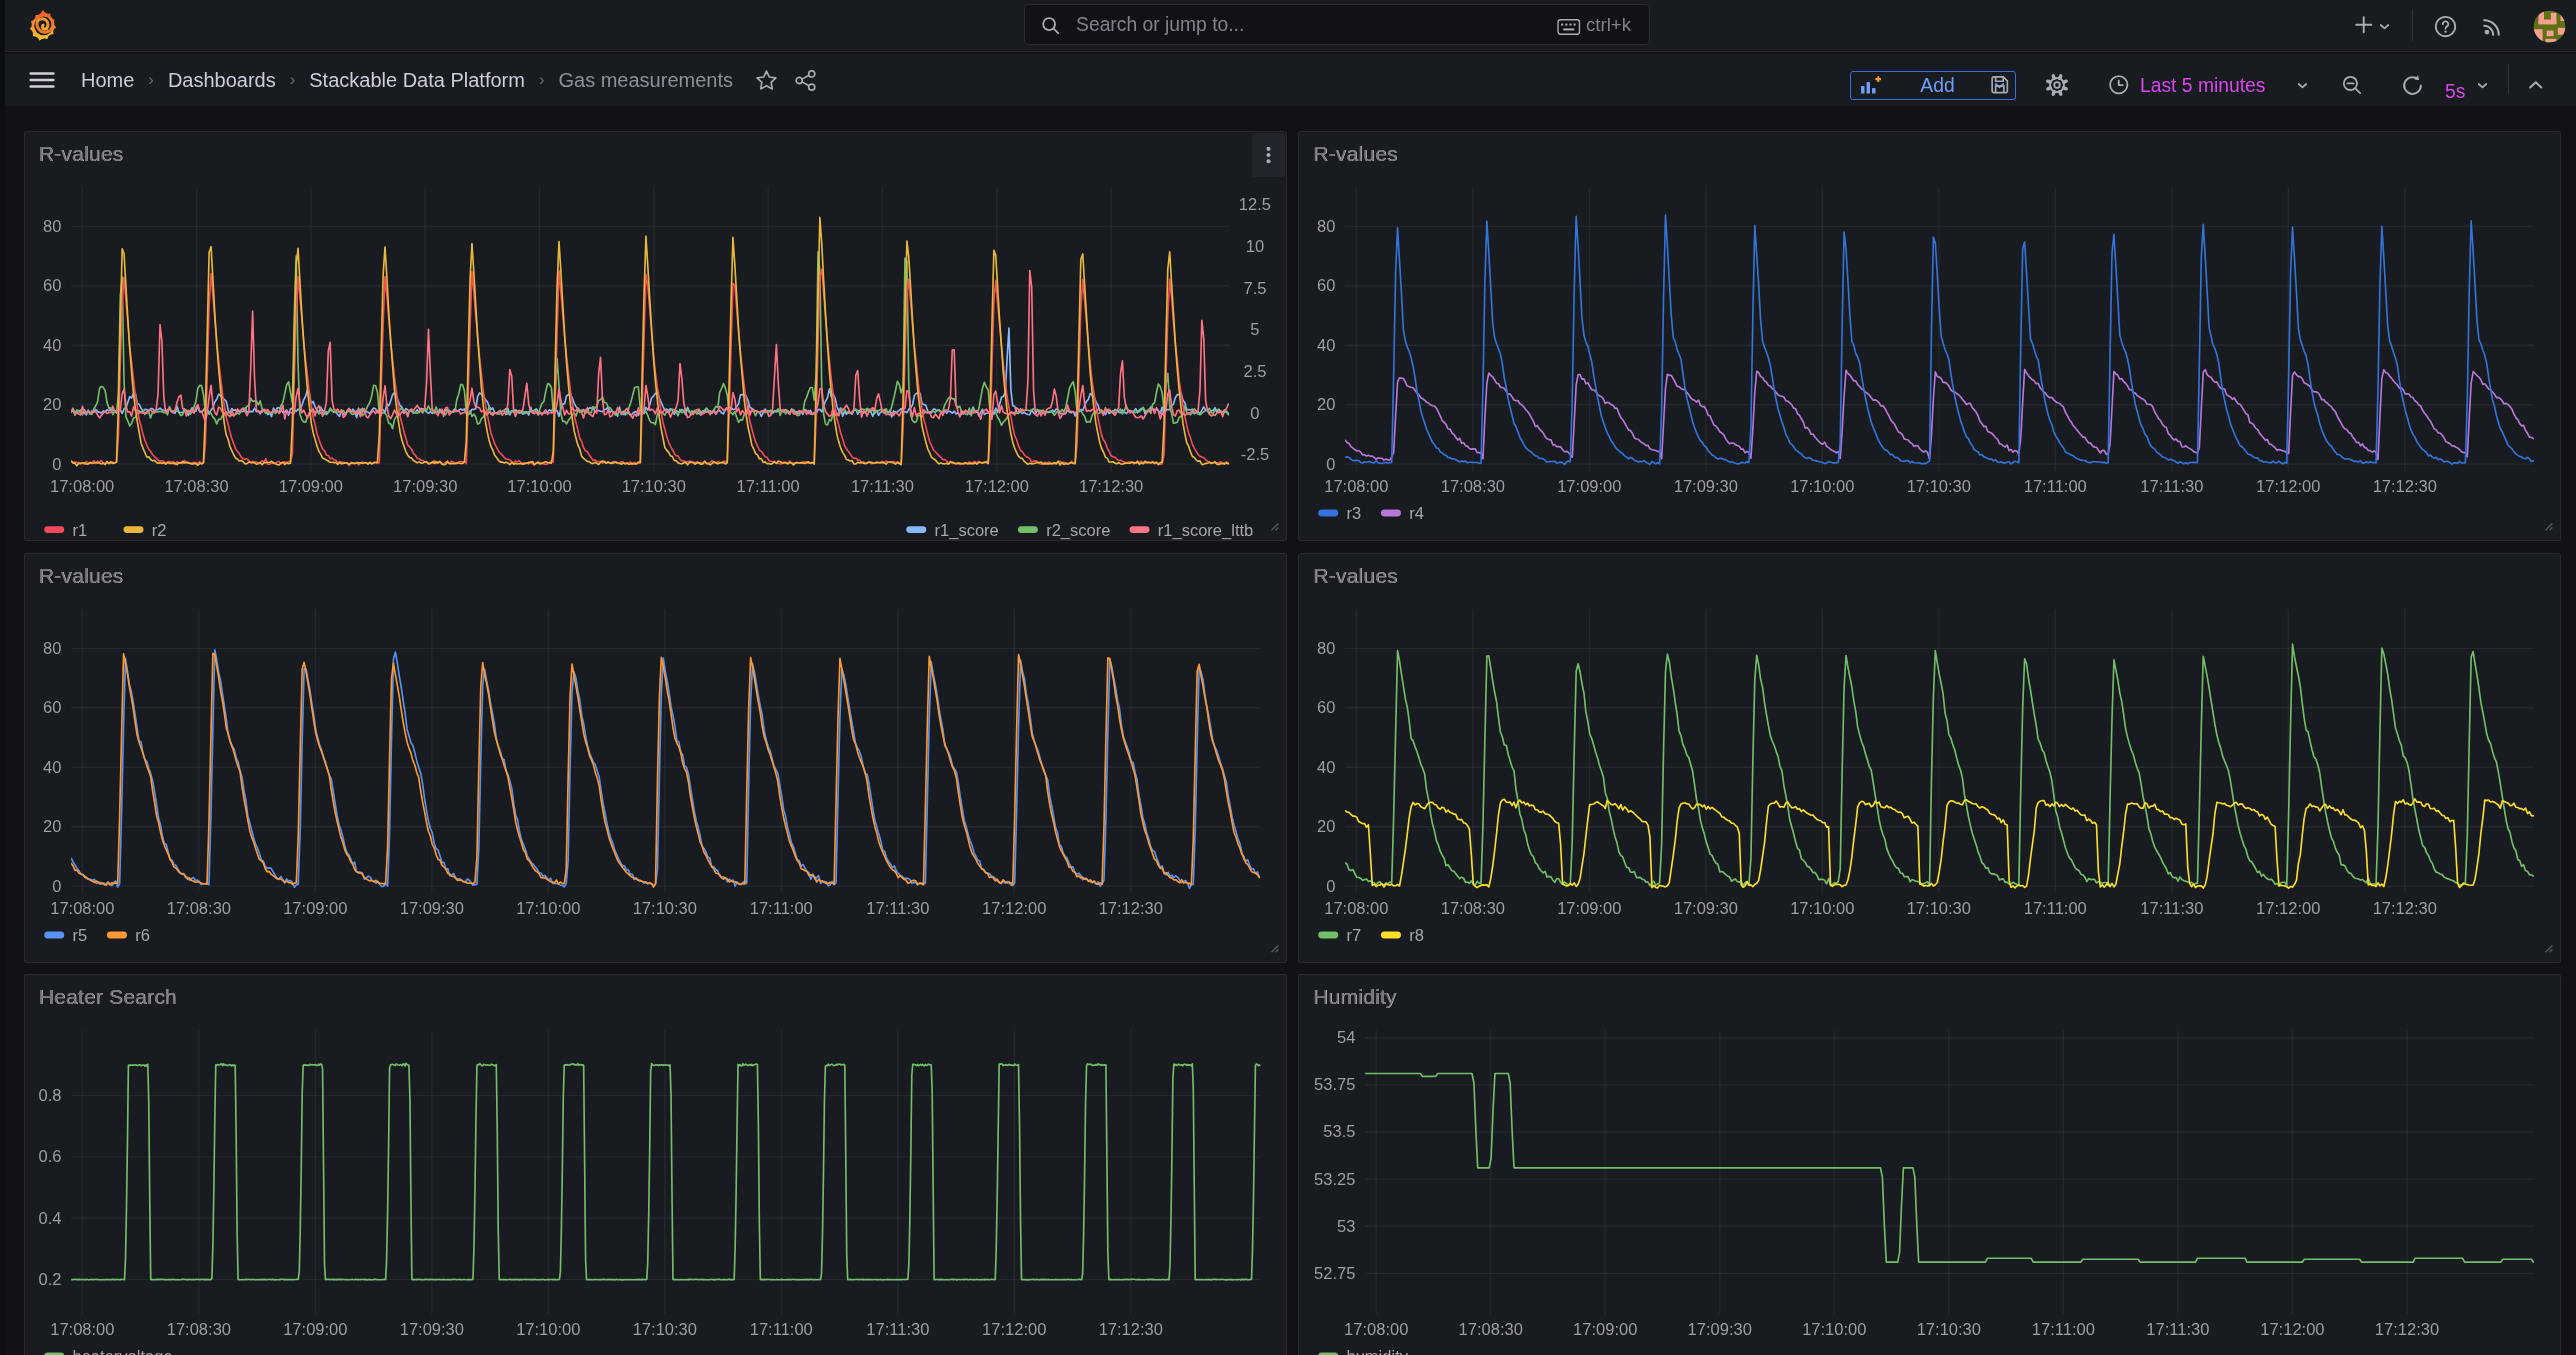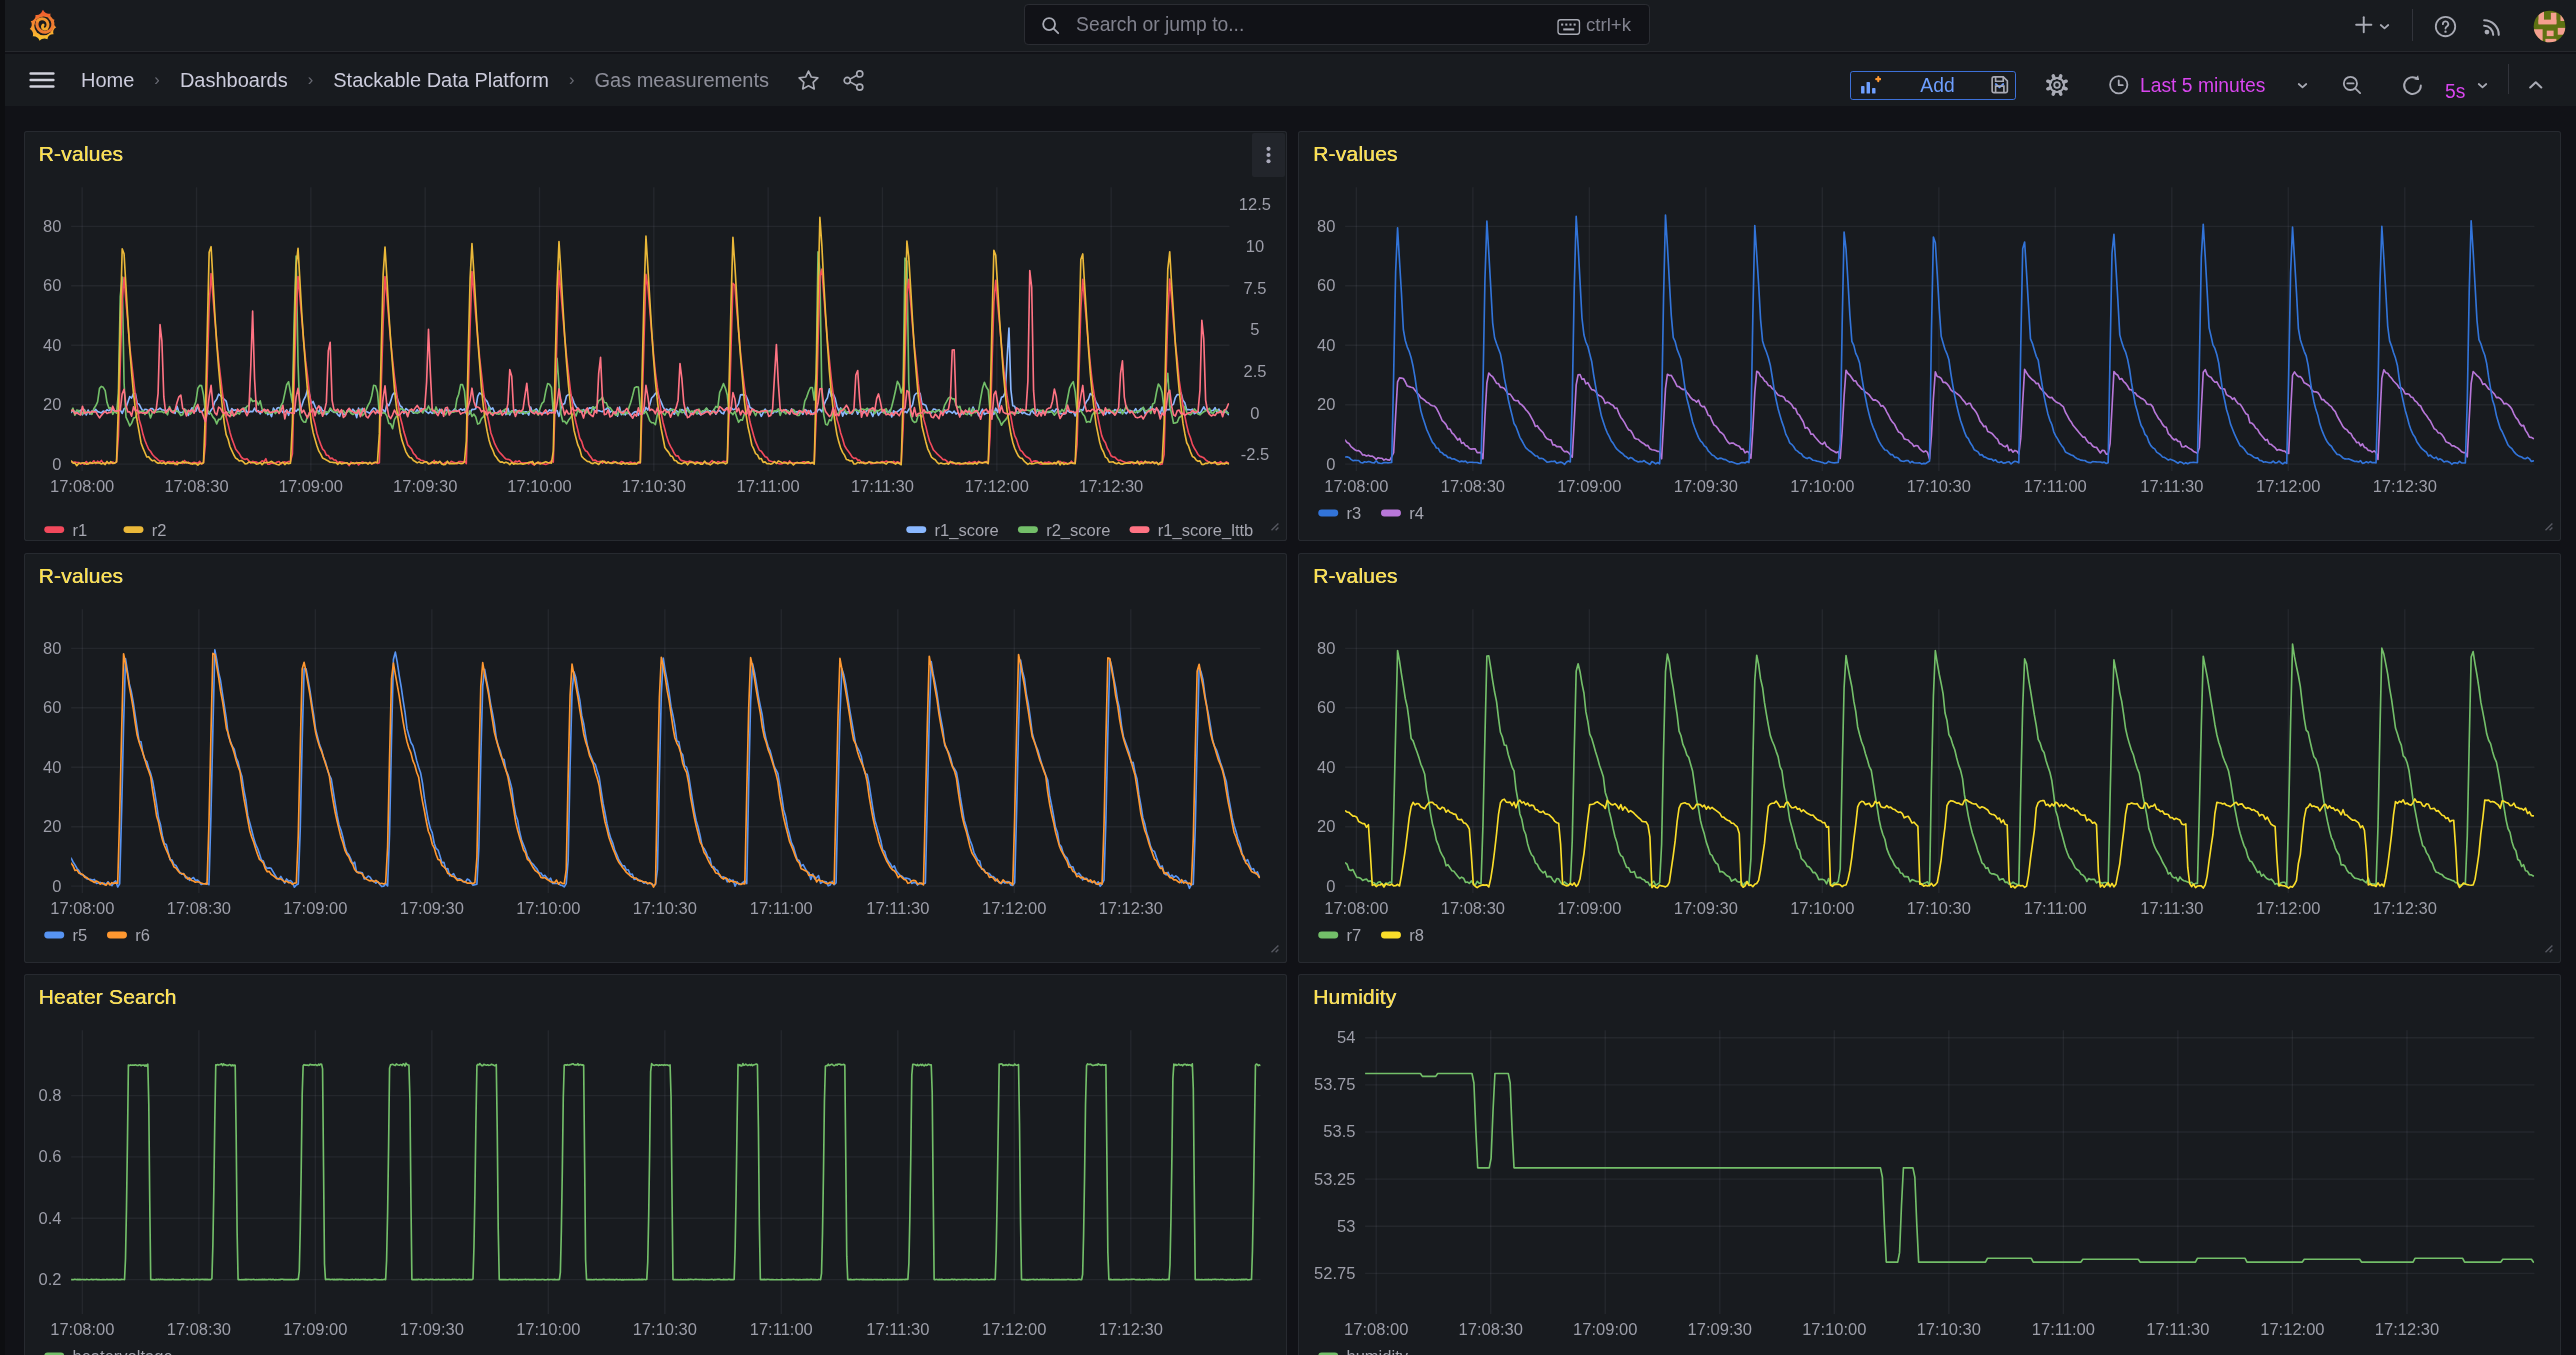--- a/index.html
+++ b/index.html
@@ -1,28 +1,28 @@
 <!DOCTYPE html>
 <html style="font-size:11px"><head><meta charset="utf-8"><style>
 *{margin:0;padding:0;box-sizing:border-box}
 html,body{width:2576px;height:1356px;overflow:hidden;background:#111217;font-family:"Liberation Sans",sans-serif;}
 .nav1{position:absolute;left:0;top:0;width:2576px;height:52px;background:#181b1f;border-bottom:1.4px solid rgba(204,204,220,0.08);}
 .nav2{position:absolute;left:0;top:54px;width:2576px;height:52px;background:#181b1f;}
 .logo{position:absolute;left:28px;top:9px;}
 .sbox{position:absolute;left:984px;top:4.1px;width:626px;height:41px;background:#111217;border:1.4px solid #2b2d33;border-radius:4.1px;color:#8d8e98;font-size:19.3px;line-height:39px;padding-left:15px;margin-left:40px;}
 .sph{color:rgba(204,204,220,0.60);margin-left:9.7px;}
 .skbd{position:absolute;right:18px;top:0;color:rgba(204,204,220,0.60);font-size:18.6px;}
-.crumbs{position:absolute;left:81px;top:0;height:52px;display:flex;align-items:center;font-size:20px;color:#ccccdc;gap:20px;}
+.crumbs{position:absolute;left:81px;top:0;height:52px;display:flex;align-items:center;font-size:20px;color:#ccccdc;gap:14px;}
 .crumbs .sep{color:rgba(204,204,220,0.45);font-size:16.6px;}
 .crumbs .dim{color:rgba(204,204,220,0.65);}
 .abs{position:absolute;gap:32px;}
 .addbtn{display:flex;align-items:center;border:1.4px solid #3d71d9;border-radius:2.8px;color:#6e9fff;font-size:19.3px;height:29px;padding:0 8.3px;}
 .ttext{color:#d946ef;font-size:19.3px;line-height:28px;}
 .panel{position:absolute;width:1263px;height:410px;background:#181b1f;border:0.7px solid rgba(204,204,220,0.09);border-radius:2.8px;}
-.ptitle{position:absolute;left:14px;top:9.7px;font-size:21px;font-weight:400;color:#fde047;letter-spacing:0.2px;text-shadow:0.5px 0 0 #d8d9df;}
+.ptitle{position:absolute;left:14px;top:9.7px;font-size:21px;font-weight:400;color:#737373;letter-spacing:0.2px;text-shadow:0.5px 0 0 #d8d9df;}
 .keb{position:absolute;right:0.7px;top:0.7px;width:33px;height:44px;background:#22252b;border-radius:2.1px;}
 svg text{font-family:"Liberation Sans",sans-serif;}
 </style></head>
 <body>
 <div style="position:absolute;left:0;top:0;width:4.8px;height:1356px;background:#0d0e11;z-index:60"></div>
 <div class="nav1">
   <div class="logo"><svg width="30" height="33" viewBox="0 0 44 48" style="">
 <defs>
           <linearGradient id="gl" x1="0" y1="0" x2="0" y2="1">
 <stop offset="0" stop-color="#F0542E"></stop>

